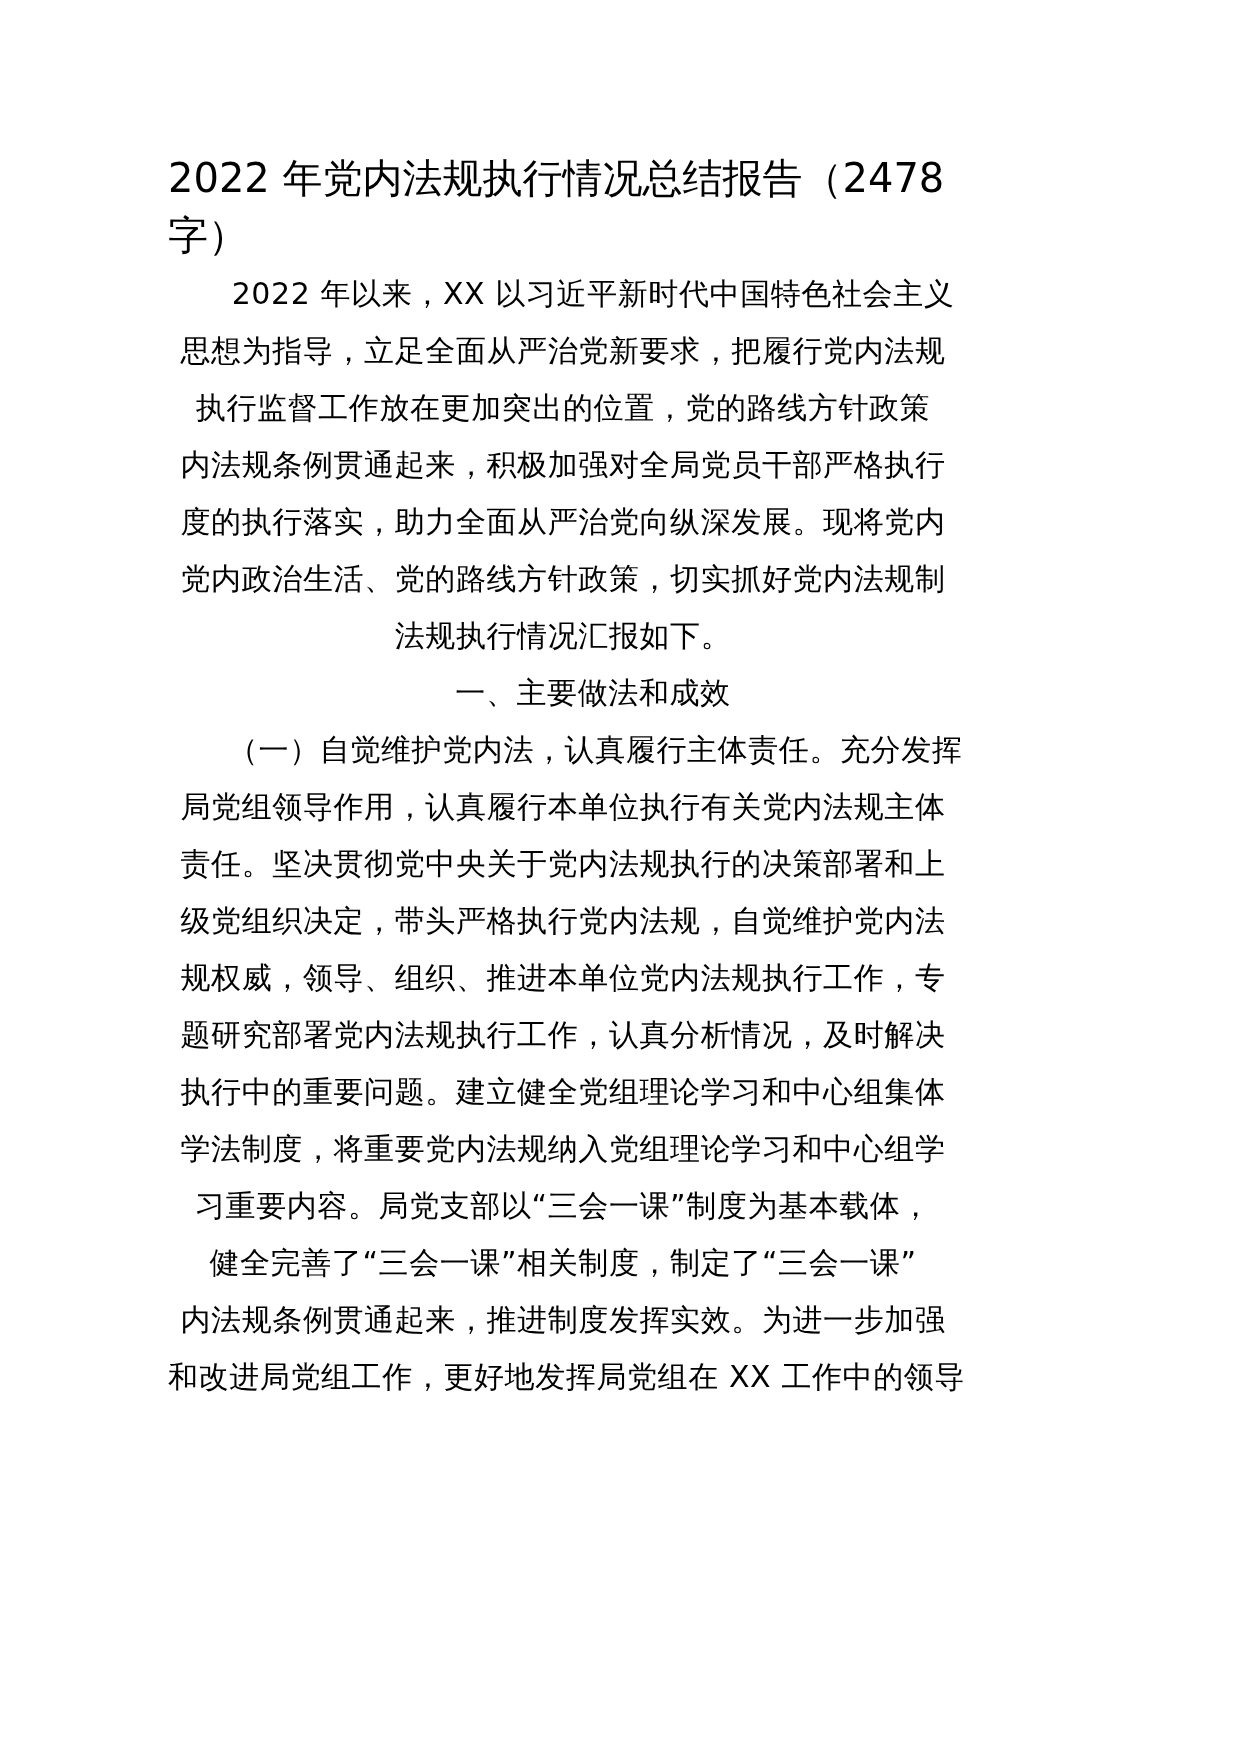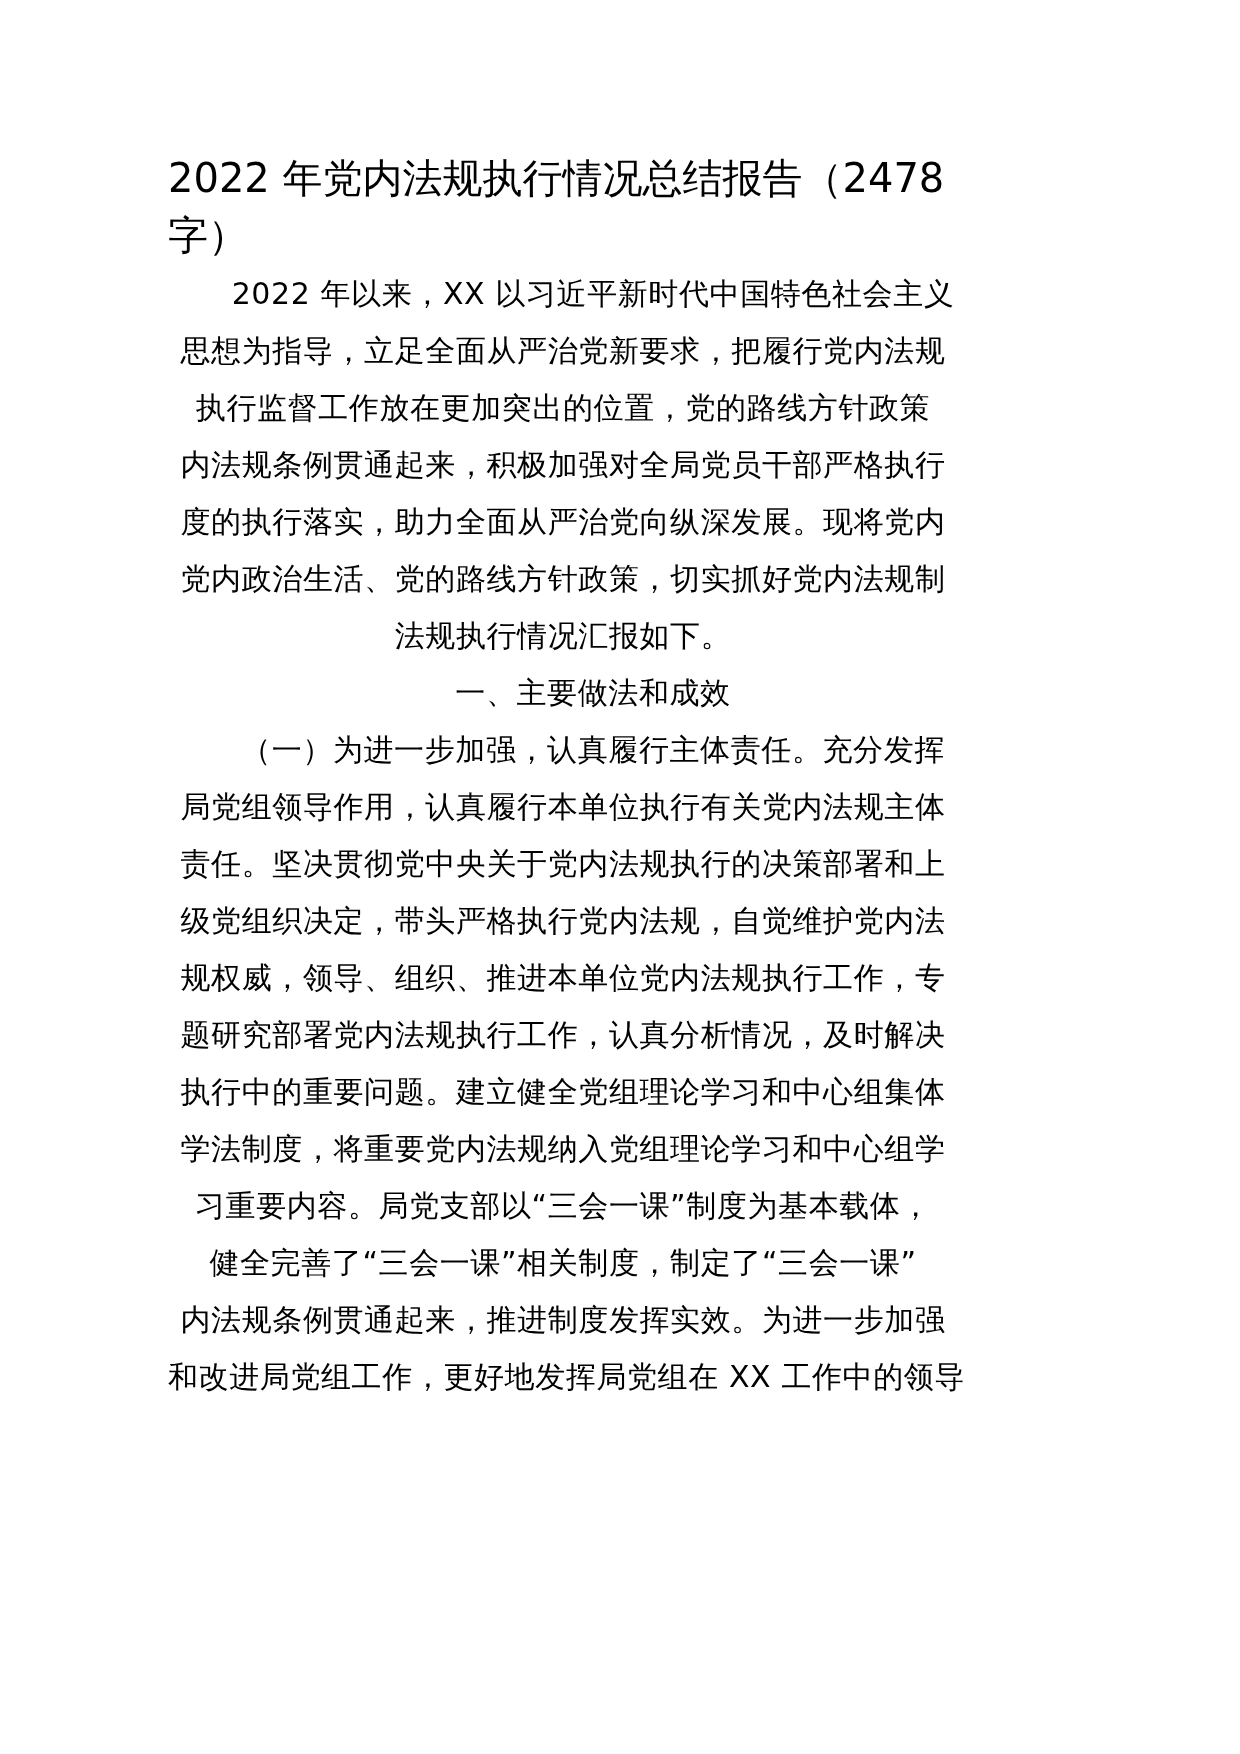--- a/index.html
+++ b/index.html
@@ -70,21 +70,21 @@
 
   <div class="body">
     <span class="line indent">2022 年以来，XX 以习近平新时代中国特色社会主义</span>
     <span class="line">思想为指导，立足全面从严治党新要求，把履行党内法规</span>
     <span class="line">执行监督工作放在更加突出的位置，党的路线方针政策</span>
     <span class="line">内法规条例贯通起来，积极加强对全局党员干部严格执行</span>
     <span class="line">度的执行落实，助力全面从严治党向纵深发展。现将党内</span>
     <span class="line">党内政治生活、党的路线方针政策，切实抓好党内法规制</span>
     <span class="line">法规执行情况汇报如下。</span>
     <span class="line indent heading">一、主要做法和成效</span>
-    <span class="line indent">（一）为进一步加强，认真履行主体责任。充分发挥</span>
+    <span class="line indent">（一）自觉维护党内法，认真履行主体责任。充分发挥</span>
     <span class="line">局党组领导作用，认真履行本单位执行有关党内法规主体</span>
     <span class="line">责任。坚决贯彻党中央关于党内法规执行的决策部署和上</span>
     <span class="line">级党组织决定，带头严格执行党内法规，自觉维护党内法</span>
     <span class="line">规权威，领导、组织、推进本单位党内法规执行工作，专</span>
     <span class="line">题研究部署党内法规执行工作，认真分析情况，及时解决</span>
     <span class="line">执行中的重要问题。建立健全党组理论学习和中心组集体</span>
     <span class="line">学法制度，将重要党内法规纳入党组理论学习和中心组学</span>
     <span class="line">习重要内容。局党支部以“三会一课”制度为基本载体，</span>
     <span class="line">健全完善了“三会一课”相关制度，制定了“三会一课”</span>
     <span class="line">内法规条例贯通起来，推进制度发挥实效。为进一步加强</span>

